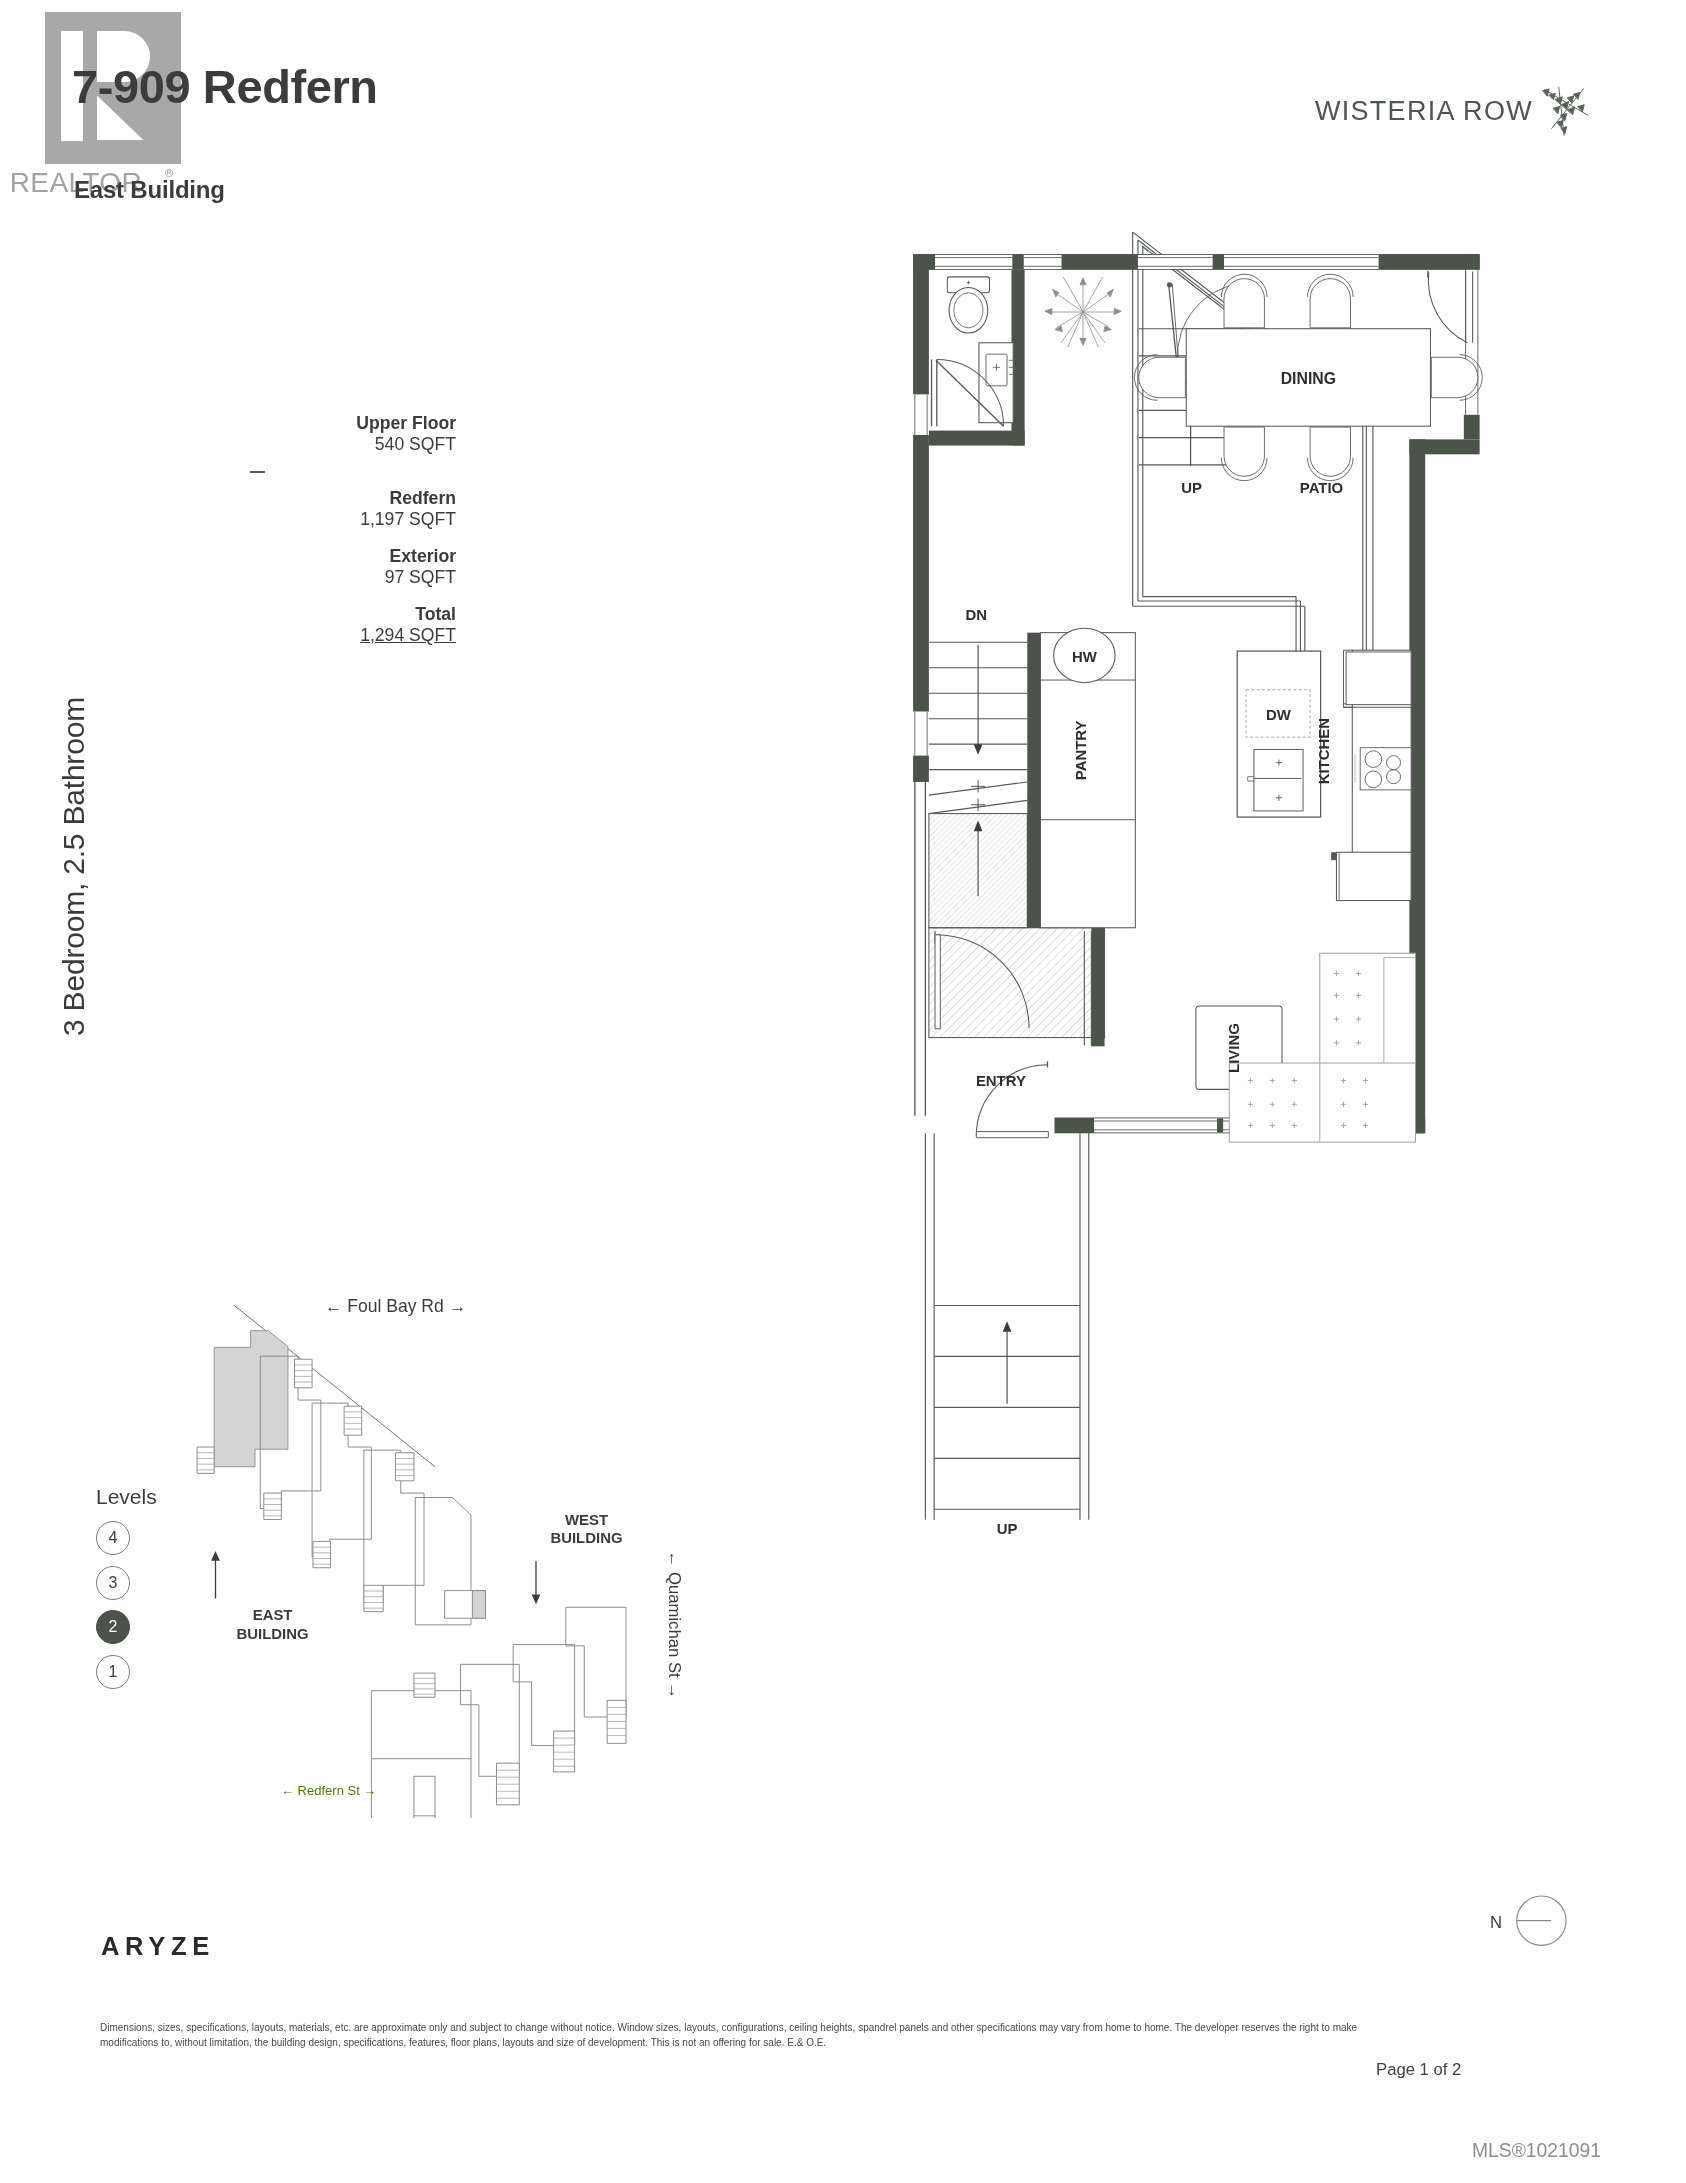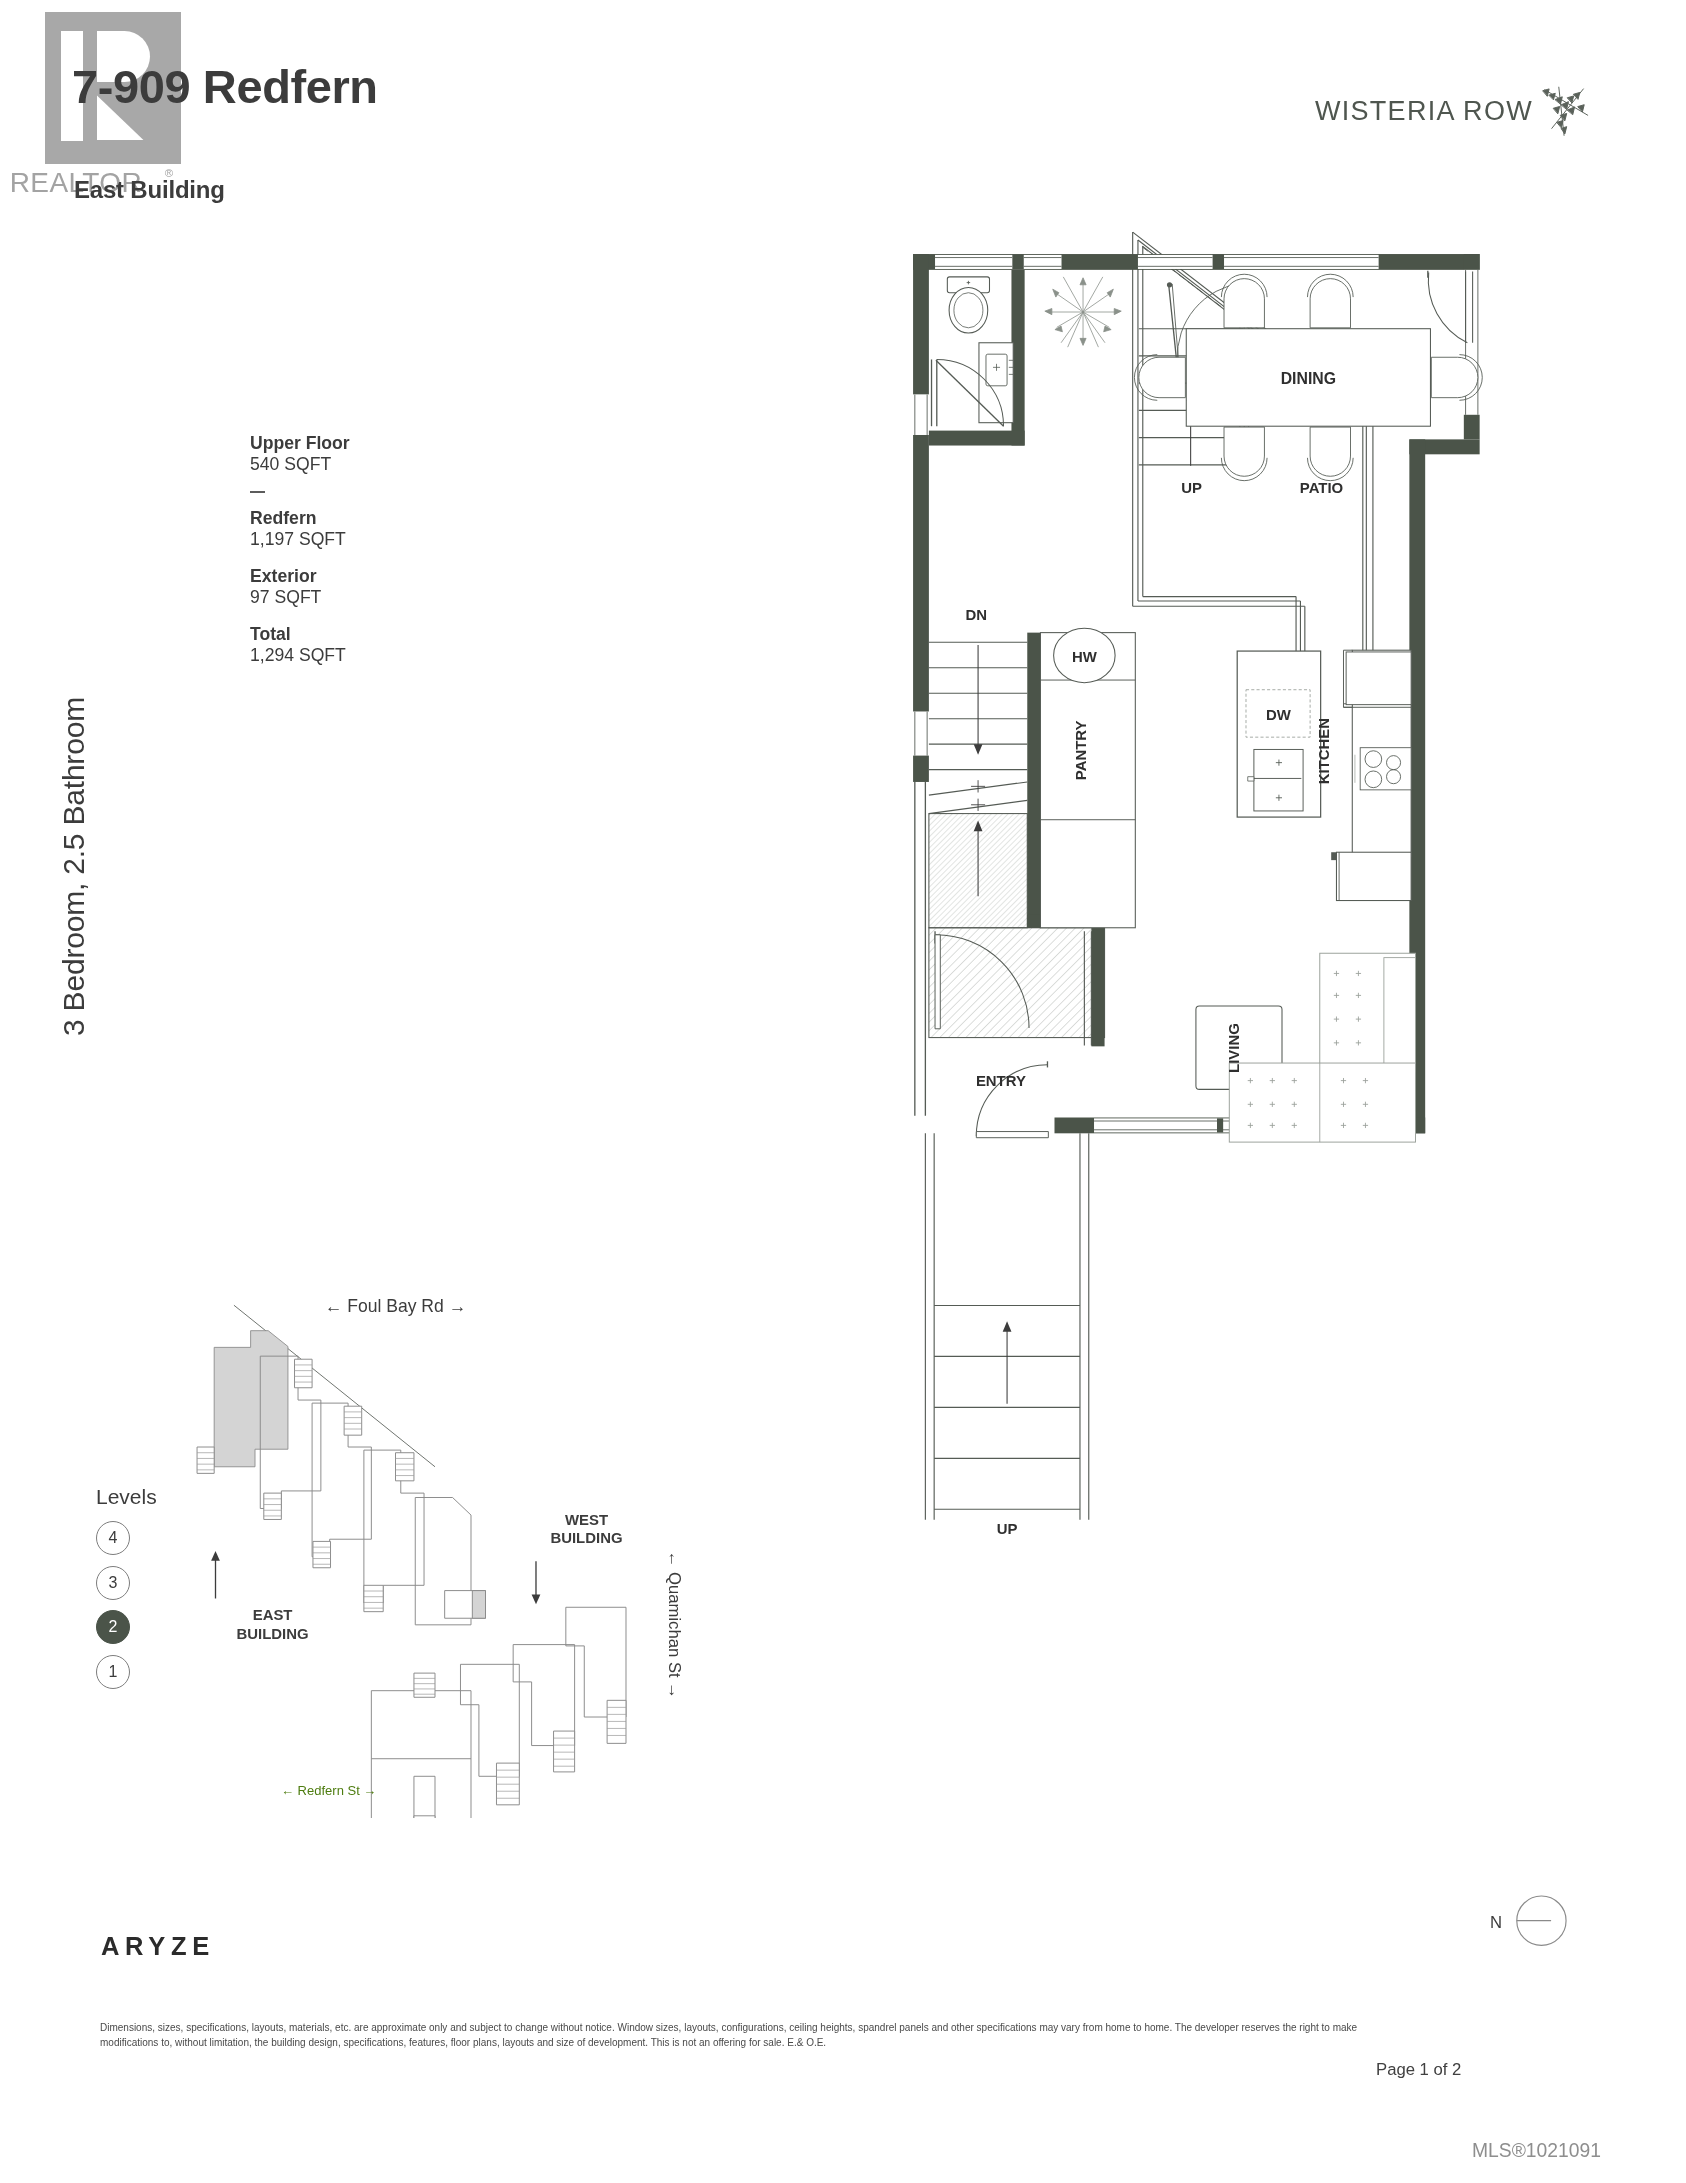--- a/index.html
+++ b/index.html
@@ -80,32 +80,33 @@
     width: 606px;
     transform-origin: 0 0;
     transform: rotate(-90deg) translate(-100%, 0);
     font-size: 30px; font-weight: 400; color: #3c3c3c;
     white-space: nowrap; text-align: left;
     letter-spacing: -0.2px;
   }
 
   
   #area-stats {
-    position: absolute; left: 250px; top: 433px;
+    position: absolute; left: 250px; top: 413px;
     width: 206px;
+    text-align: right;
   }
   #area-stats .stat-label {
     font-size: 17.6px; font-weight: 700; color: #3c3c3c;
     line-height: 1.18;
   }
   #area-stats .stat-value {
     font-size: 17.6px; font-weight: 400; color: #3c3c3c;
     line-height: 1.18; margin-bottom: 16.7px;
   }
-  #area-stats .stat-value.last { margin-bottom: 12px; }
+  #area-stats .stat-value.last { margin-bottom: 12px; text-decoration: underline; }
   #area-stats .divider {
     width: 15px; height: 1.8px; background: #5c5c5c;
     margin: 0.9px 0 15px 0;
   }
 
   
   #site-map {
     position: absolute; left: 88px; top: 1278px;
     width: 615px; height: 540px;
   }

